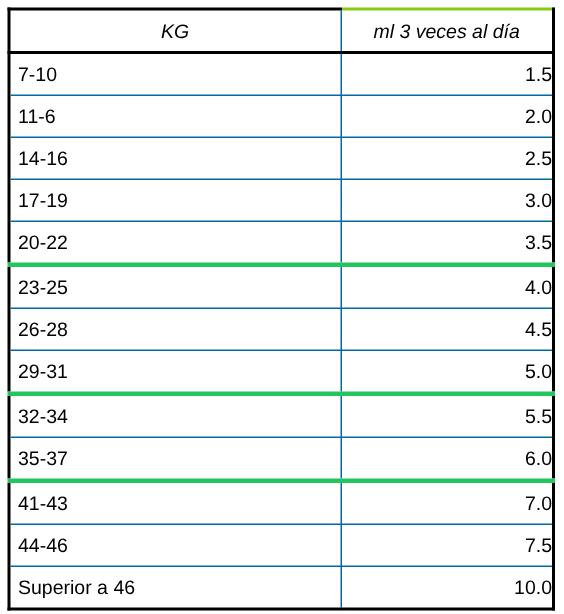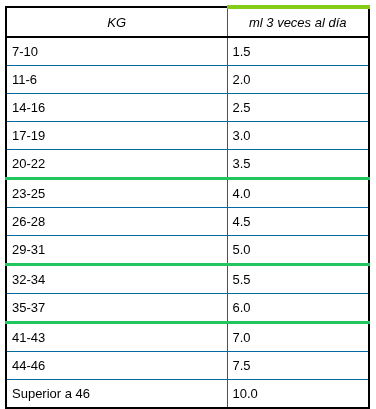--- a/index.html
+++ b/index.html
@@ -60,28 +60,29 @@
     border-top: 3px solid #22c55e;
   }
   table.dose-table tbody tr:last-child > td {
     border-bottom: 2px solid #000000;
   }
   table.dose-table tbody tr > td:first-child {
     border-left: 2px solid #000000;
   }
   table.dose-table tbody tr > td:last-child {
     border-right: 2px solid #000000;
+    text-align: right;
   }
   table.dose-table thead tr > th:first-child {
     border-left: 2px solid #000000;
     border-top: 2px solid #000000;
   }
   table.dose-table thead tr > th:last-child {
     border-right: 2px solid #000000;
-    border-top: 4px solid #84cc16;
+    border-top: 2px solid #84cc16;
   }
 </style>
 </head>
 <body>
 
 <div id="dose-table-wrap">
   <table class="dose-table">
     <colgroup>
       <col class="col-kg">
       <col class="col-ml">

